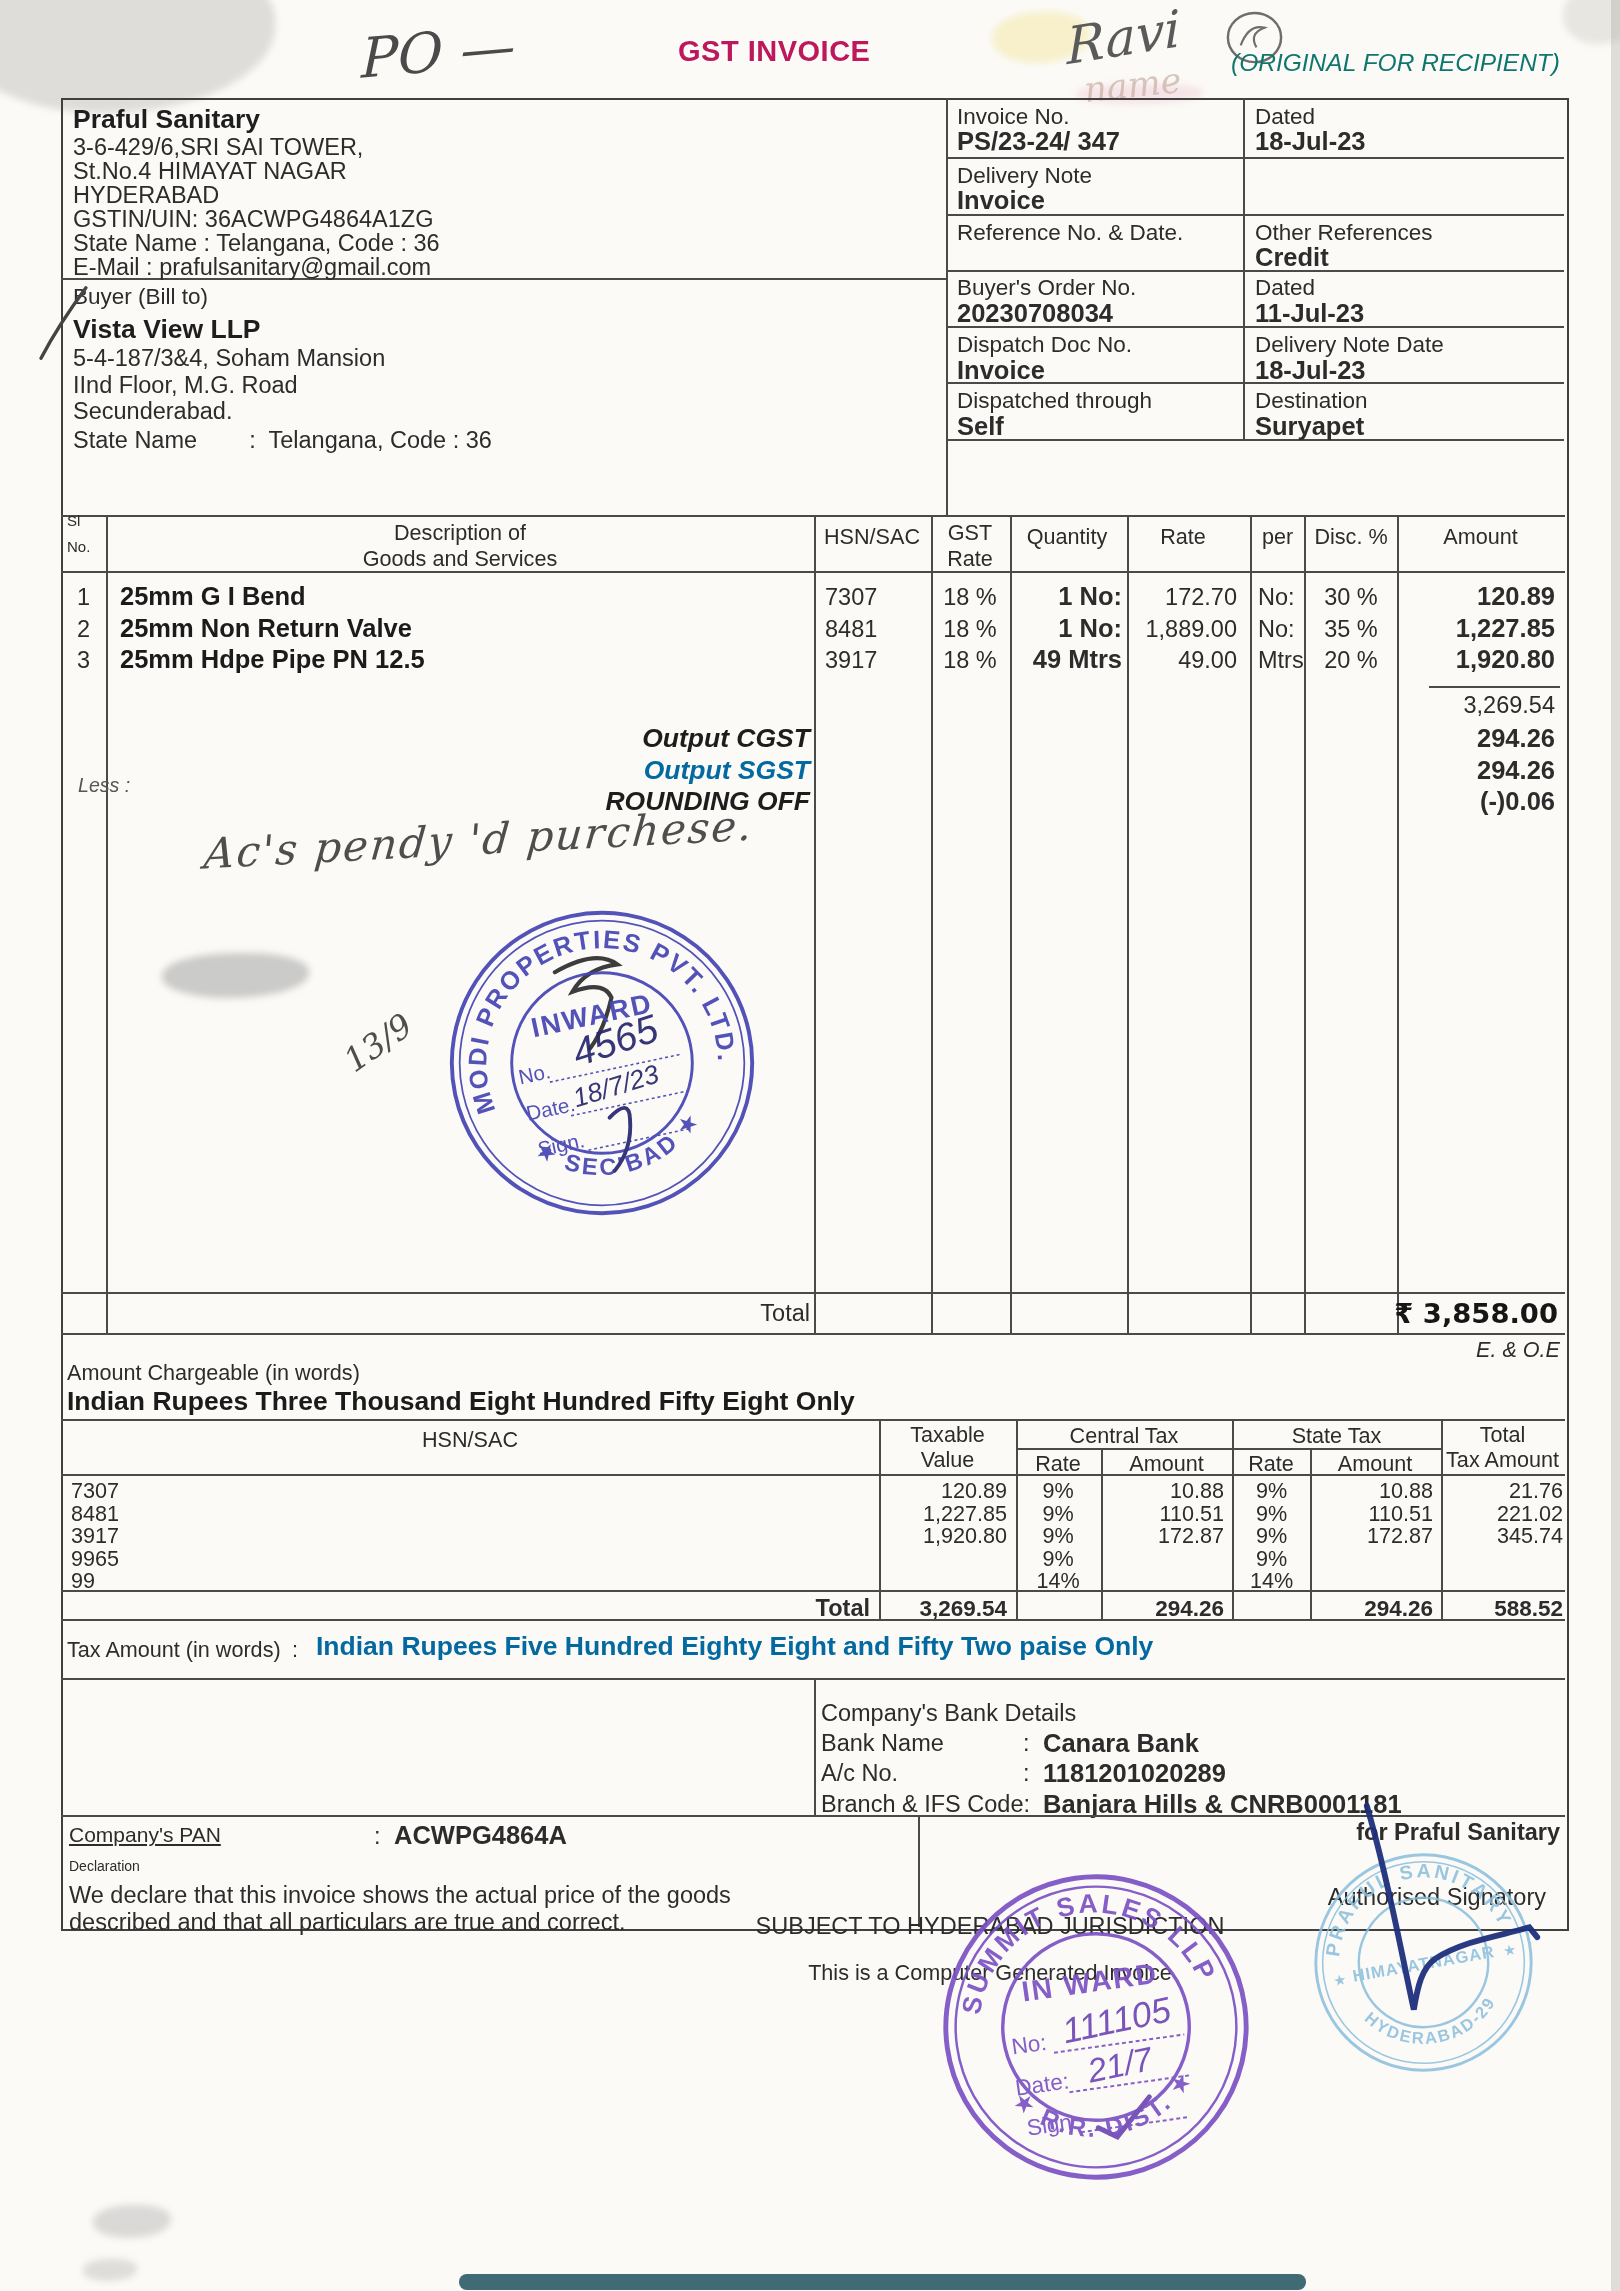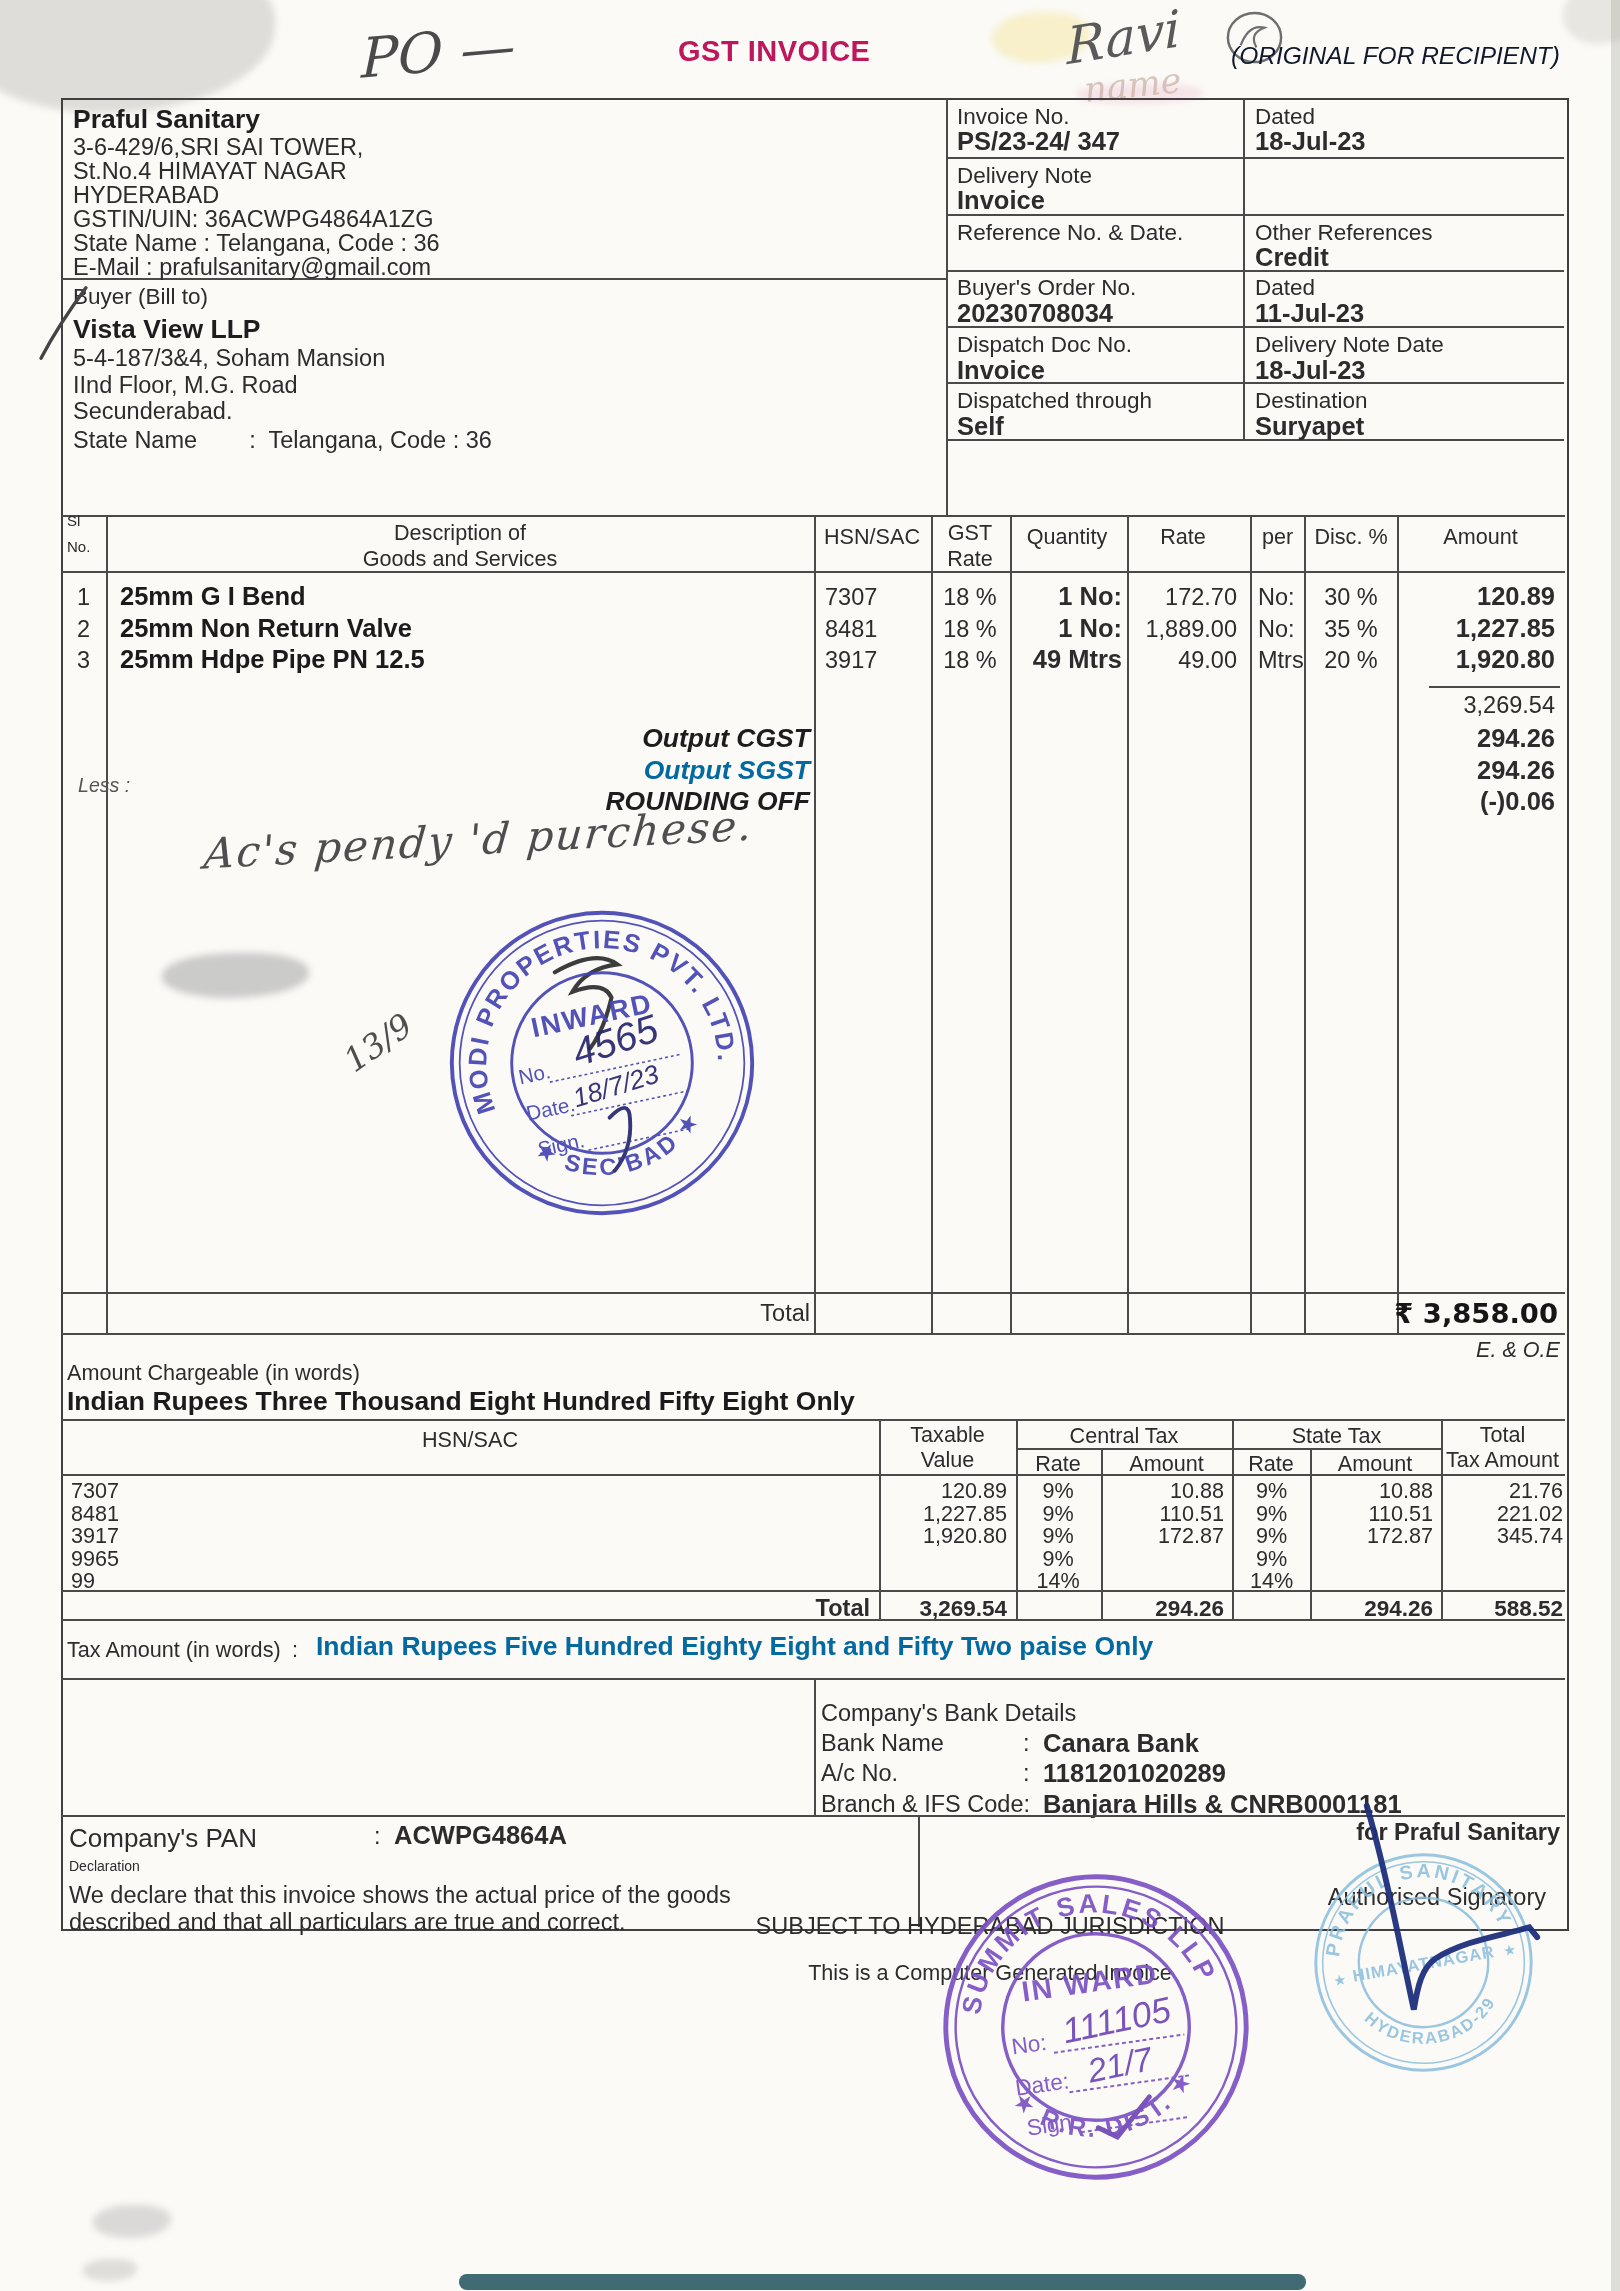--- a/index.html
+++ b/index.html
@@ -35,21 +35,21 @@
   <div class="smudge" style="left:1076px;top:84px;width:127px;height:19.6px;background:rgba(235,170,190,.28);"></div>
 
   <div class="hand" style="left:361px;top:19.6px;font-size:55px;color:#4a4a4a;transform:rotate(-5deg) skewX(-6deg);">PO —</div>
   <div class="tx b" style="left:678px;top:35px;width:255px;text-align:left;font-size:29px;letter-spacing:0.5px;color:#be185d;">GST INVOICE</div>
   <div class="hand" style="left:1066px;top:7.8px;font-size:51px;color:#5a5a5a;transform:rotate(-9deg) skewX(-8deg);">Ravi</div>
   <div class="hand" style="left:1084px;top:65px;font-size:35px;color:rgba(190,165,150,.6);transform:rotate(-6deg);">name</div>
   <svg class="stamp" style="left:1219px;top:5.9px;width:71px;height:65px;" viewBox="0 0 72 66">
     <ellipse cx="36" cy="32" rx="27" ry="25" fill="none" stroke="#6e6e6e" stroke-width="2.5"></ellipse>
     <path d="M 22,40 q 8,-22 24,-18 q -16,6 -8,20" fill="none" stroke="#6e6e6e" stroke-width="2.2"></path>
   </svg>
-  <div class="tx i" style="left:1215px;top:42px;width:345px;text-align:right;font-size:24.5px;color:#0f172a;">(ORIGINAL FOR RECIPIENT)</div>
+  <div class="tx i" style="left:1215px;top:49px;width:345px;text-align:right;font-size:24.5px;color:#0f766e;">(ORIGINAL FOR RECIPIENT)</div>
 
   <div class="box" style="left:61px;top:98px;width:1504px;height:1829px;"></div>
 
   <div class="vl" style="left:946px;top:98px;height:417px;"></div>
   <div class="vl" style="left:1243px;top:98px;height:341px;"></div>
   <div class="hl" style="left:946px;top:157px;width:618px;"></div>
   <div class="hl" style="left:946px;top:214px;width:618px;"></div>
   <div class="hl" style="left:946px;top:270px;width:618px;"></div>
   <div class="hl" style="left:946px;top:326px;width:618px;"></div>
   <div class="hl" style="left:946px;top:382px;width:618px;"></div>
@@ -281,21 +281,21 @@
   <div class="tx" style="left:821px;top:1730px;font-size:23.5px;">Bank Name</div>
   <div class="tx" style="left:1023px;top:1730px;font-size:23.5px;">:</div>
   <div class="tx b" style="left:1043px;top:1729px;font-size:25.5px;">Canara Bank</div>
   <div class="tx" style="left:821px;top:1760px;font-size:23.5px;">A/c No.</div>
   <div class="tx" style="left:1023px;top:1760px;font-size:23.5px;">:</div>
   <div class="tx b" style="left:1043px;top:1759px;font-size:25.5px;">1181201020289</div>
   <div class="tx" style="left:821px;top:1791px;font-size:23.5px;">Branch &amp; IFS Code:</div>
   <div class="tx b" style="left:1043px;top:1790px;font-size:25.5px;">Banjara Hills &amp; CNRB0001181</div>
   <div class="hl" style="left:61px;top:1815px;width:1504px;"></div>
 
-  <div class="tx" style="left:69px;top:1823px;font-size:26px;">Company's PAN</div>
+  <div class="tx" style="left:69px;top:1823px;font-size:21px;text-decoration:underline;">Company's PAN</div>
   <div class="tx" style="left:374px;top:1823px;font-size:23.5px;">:</div>
   <div class="tx b" style="left:394px;top:1821px;font-size:25.5px;">ACWPG4864A</div>
   <div class="tx" style="left:69px;top:1858px;font-size:14px;">Declaration</div>
   <div class="tx pre" style="left:69px;top:1882px;font-size:23.5px;line-height:26.5px;white-space:pre-line;">We declare that this invoice shows the actual price of the goods
 described and that all particulars are true and correct.</div>
 
   <div class="vl" style="left:918px;top:1815px;height:112px;"></div>
   <div class="tx r" style="left:1264px;top:1819px;width:296px;font-size:23.5px;font-weight:600;">for Praful Sanitary</div>
   <div class="tx r" style="left:1260px;top:1884px;width:286px;font-size:23.5px;">Authorised Signatory</div>
 

